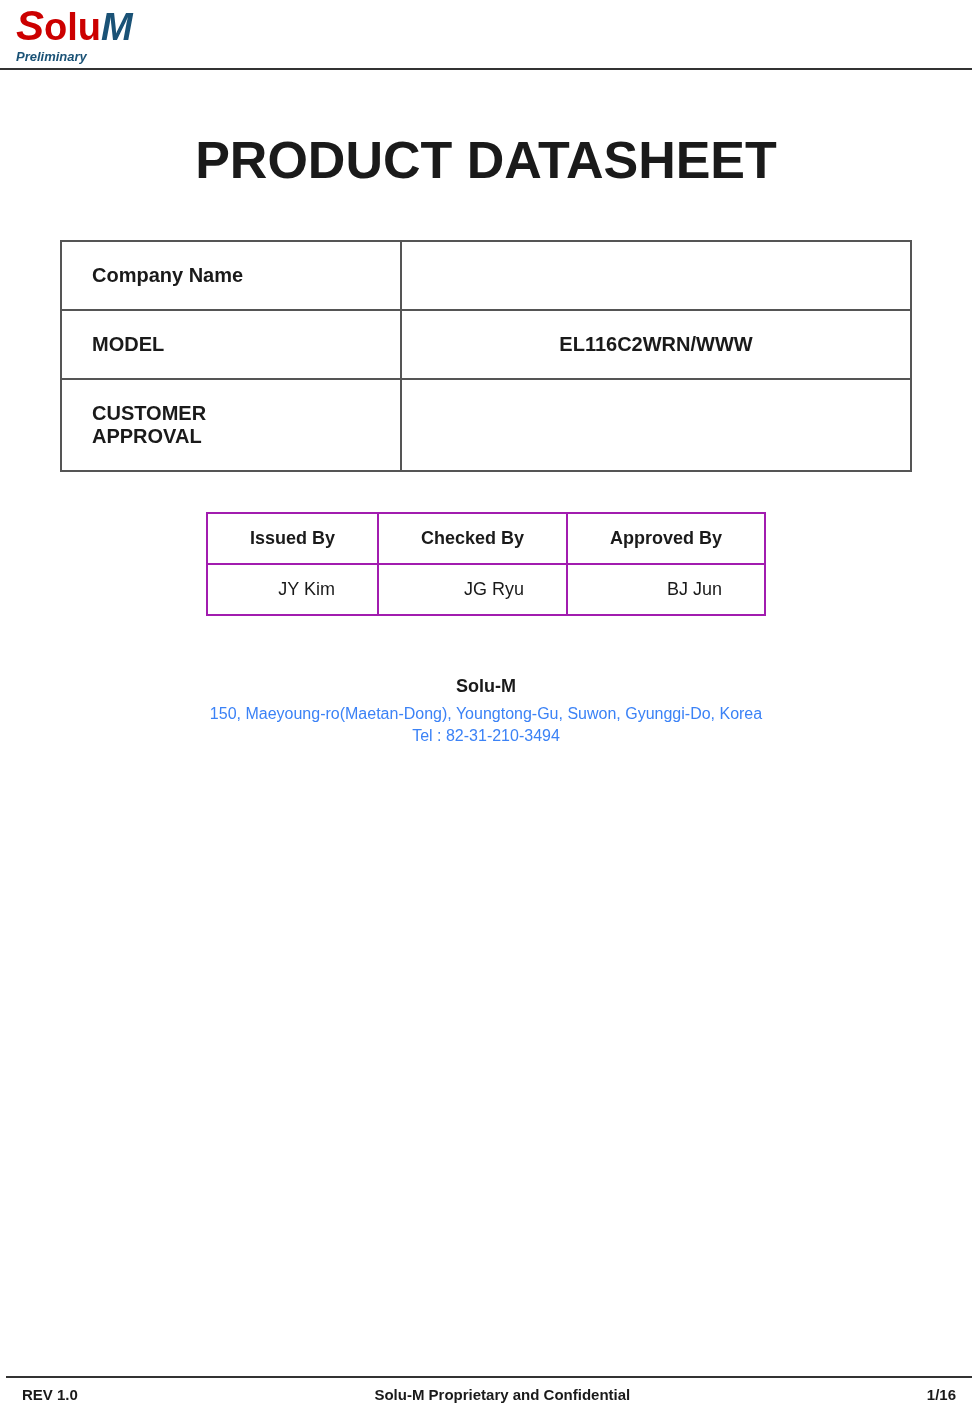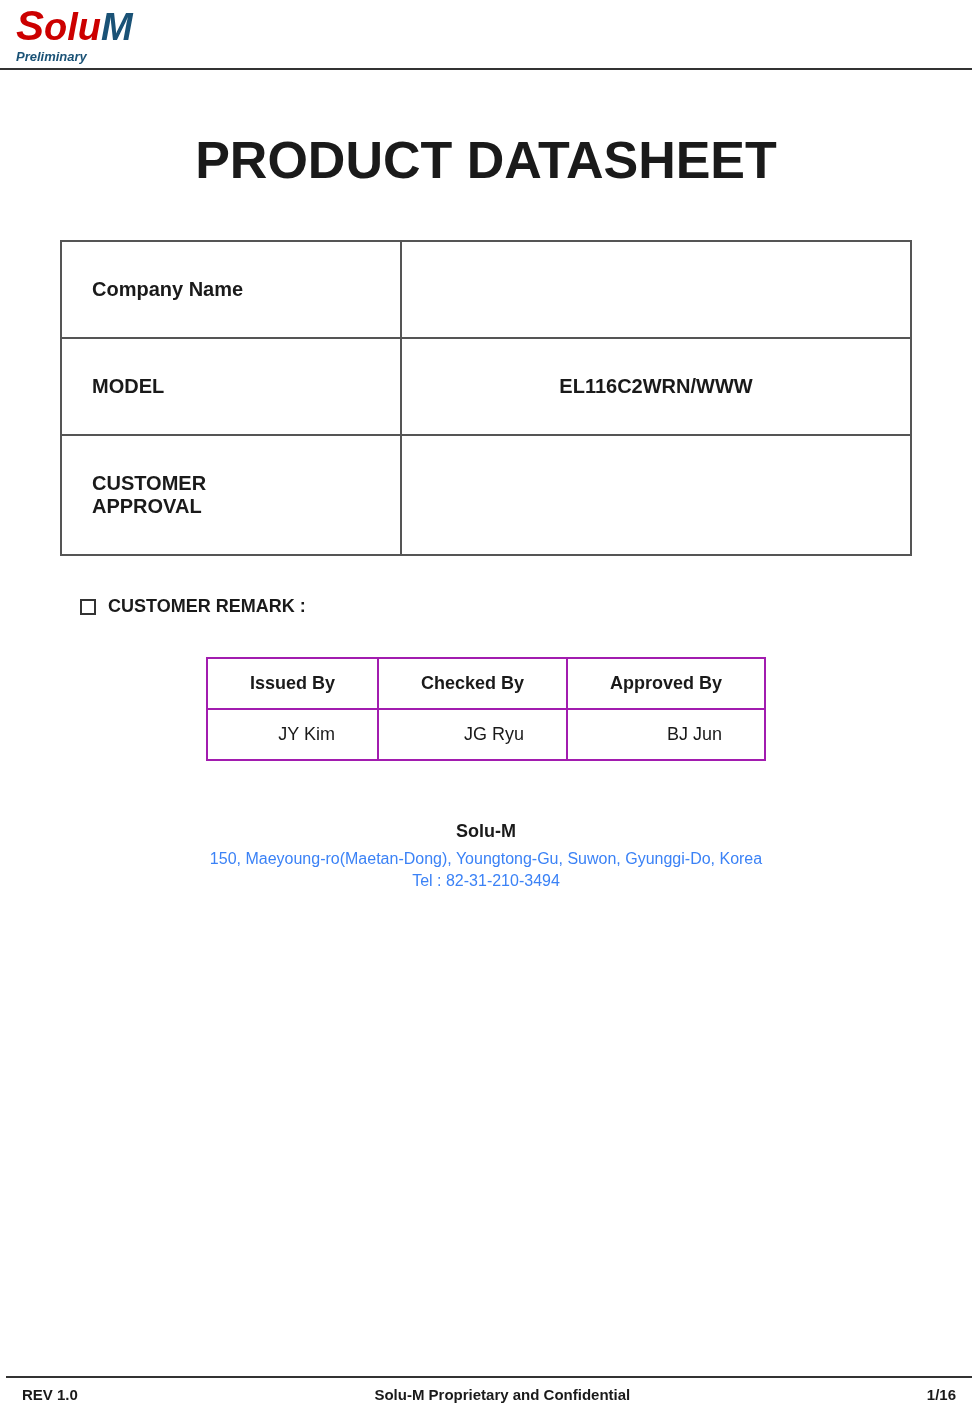--- a/index.html
+++ b/index.html
@@ -23,21 +23,21 @@
       flex-direction: column;
       align-items: flex-start;
       margin-right: 20px;
     }
     .logo-text {
       font-size: 38px;
       font-weight: bold;
       line-height: 1;
     }
     .logo-s { color: #cc0000; font-style: italic; font-size: 42px; }
-    .logo-olu { color: #cc0000; font-style: italic; }
+    .logo-olu { color: #cc0000; }
     .logo-m { color: #1a5276; font-style: italic; }
     .logo-preliminary {
       font-size: 13px;
       color: #1a5276;
       font-weight: bold;
       font-style: italic;
       margin-top: 2px;
     }
     .header-title {
       font-size: 26px;
@@ -60,21 +60,21 @@
       margin-top: 20px;
     }
     
     .info-table {
       width: 100%;
       border-collapse: collapse;
       margin-bottom: 40px;
     }
     .info-table td {
       border: 2px solid #555;
-      padding: 36px 30px;
+      padding: 22px 30px;
       vertical-align: middle;
     }
     .info-table .label-cell {
       width: 40%;
       font-weight: bold;
       font-size: 20px;
       color: #1a1a1a;
     }
     .info-table .value-cell {
       width: 60%;
@@ -202,24 +202,20 @@
         <td class="value-cell">EL116C2WRN/WWW</td>
       </tr>
       <tr>
         <td class="label-cell" style="white-space: pre-line;">CUSTOMER
 APPROVAL</td>
         <td class="value-cell"></td>
       </tr>
     </tbody>
   </table>
 
-  <div class="remark-section">
-    <div class="remark-checkbox"></div>
-    <span class="remark-label">CUSTOMER REMARK :</span>
-  </div>
 
   <div class="approval-table-wrapper">
     <table class="approval-table">
       <thead>
         <tr>
           <th>Issued By</th>
           <th>Checked By</th>
           <th>Approved By</th>
         </tr>
       </thead>

